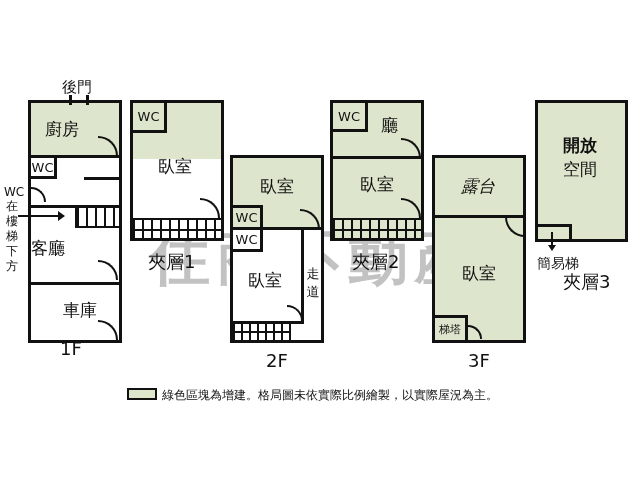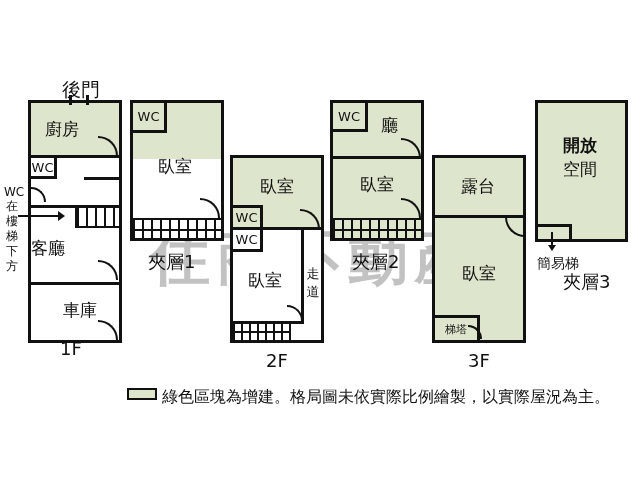--- a/index.html
+++ b/index.html
@@ -15,36 +15,36 @@
   .door-r{border-left:none;border-right:2px solid #111;border-top-left-radius:0;border-top-right-radius:20px;}
   .stairs{position:absolute;box-sizing:border-box;border:2px solid #111;
     background-image:repeating-linear-gradient(to right,#111 0,#111 2px,transparent 2px,transparent 9px);}
   .stairs-grid{position:absolute;box-sizing:border-box;border-top:2px solid #111;
     background-image:
       repeating-linear-gradient(to right,#111 0,#111 2px,transparent 2px,transparent 9px),
       linear-gradient(to bottom,transparent 9px,#111 9px,#111 11px,transparent 11px);}
   .floor-label{position:absolute;font-size:18px;text-align:center;}
   .watermark{position:absolute;font-size:60px;font-weight:bold;color:rgba(120,120,120,0.45);white-space:nowrap;letter-spacing:6px;}
   .legend-swatch{position:absolute;width:30px;height:12px;border:2px solid #111;background:#dde6cc;box-sizing:border-box;}
-  .legend-text{position:absolute;font-size:16px;white-space:nowrap;}
+  .legend-text{position:absolute;font-size:12px;white-space:nowrap;}
   .vert{position:absolute;font-size:12px;line-height:15px;width:14px;text-align:center;}
 </style>
 </head>
 <body>
 
 <div class="watermark" style="left:150px;top:218px;">住商不動產</div>
 
 <div>
   <div class="box" style="left:28px;top:100px;width:94px;height:243px;"></div>
   <div class="abs green" style="left:31px;top:103px;width:88px;height:53px;"></div>
   <div class="line" style="left:28px;top:155px;width:94px;height:3px;"></div>
 
   <div class="line" style="left:69px;top:95px;width:3px;height:10px;"></div>
   <div class="line" style="left:86px;top:95px;width:3px;height:10px;"></div>
-  <div class="lbl" style="left:62px;top:80px;font-size:19px;">後門</div>
+  <div class="lbl" style="left:62px;top:80px;font-size:15px;">後門</div>
   <div class="lbl" style="left:45px;top:121px;">廚房</div>
   <div class="door door-r" style="left:98px;top:136px;"></div>
   <div class="wc" style="left:28px;top:155px;width:29px;height:24px;">WC</div>
   <div class="line" style="left:84px;top:177px;width:38px;height:3px;"></div>
   <div class="door door-r" style="left:31px;top:187px;width:15px;height:15px;border-top-right-radius:15px;"></div>
   <div class="line" style="left:28px;top:205px;width:94px;height:3px;"></div>
   <div class="stairs" style="left:75px;top:205px;width:46px;height:23px;"></div>
   <div class="lbl" style="left:31px;top:240px;">客廳</div>
   <div class="door door-r" style="left:98px;top:260px;"></div>
   <div class="line" style="left:28px;top:282px;width:94px;height:3px;"></div>
@@ -101,25 +101,25 @@
   <div class="door door-r" style="left:401px;top:138px;"></div>
   <div class="line" style="left:330px;top:156px;width:94px;height:3px;"></div>
   <div class="lbl" style="left:360px;top:176px;">臥室</div>
   <div class="door door-r" style="left:401px;top:198px;"></div>
   <div class="stairs-grid" style="left:333px;top:218px;width:88px;height:20px;"></div>
   <div class="floor-label" style="left:352px;top:250px;">夾層2</div>
 </div>
 
 <div>
   <div class="box green" style="left:432px;top:155px;width:94px;height:188px;"></div>
-  <div class="lbl" style="left:461px;top:178px;">露台</div>
+  <div class="lbl" style="left:461px;top:178px;font-style:italic;">露台</div>
   <div class="line" style="left:432px;top:215px;width:94px;height:3px;"></div>
   <div class="abs" style="left:505px;top:217px;width:20px;height:20px;box-sizing:border-box;border-bottom:2px solid #111;border-left:2px solid #111;border-bottom-left-radius:20px;"></div>
   <div class="lbl" style="left:462px;top:265px;">臥室</div>
-  <div class="wc" style="left:432px;top:315px;width:48px;height:28px;font-size:11px;">梯塔</div>
+  <div class="wc" style="left:432px;top:315px;width:36px;height:28px;font-size:11px;">梯塔</div>
   <div class="abs" style="left:468px;top:325px;width:14px;height:14px;box-sizing:border-box;border-top:2px solid #111;border-right:2px solid #111;border-top-right-radius:14px;"></div>
   <div class="floor-label" style="left:468px;top:350px;">3F</div>
 </div>
 
 <div>
   <div class="box green" style="left:535px;top:100px;width:93px;height:142px;"></div>
   <div class="lbl" style="left:563px;top:137px;font-weight:bold;">開放</div>
   <div class="lbl" style="left:563px;top:161px;">空間</div>
   <div class="abs" style="left:535px;top:224px;width:37px;height:18px;box-sizing:border-box;border:3px solid #111;"></div>
   <div class="line" style="left:551px;top:232px;width:2px;height:15px;"></div>

